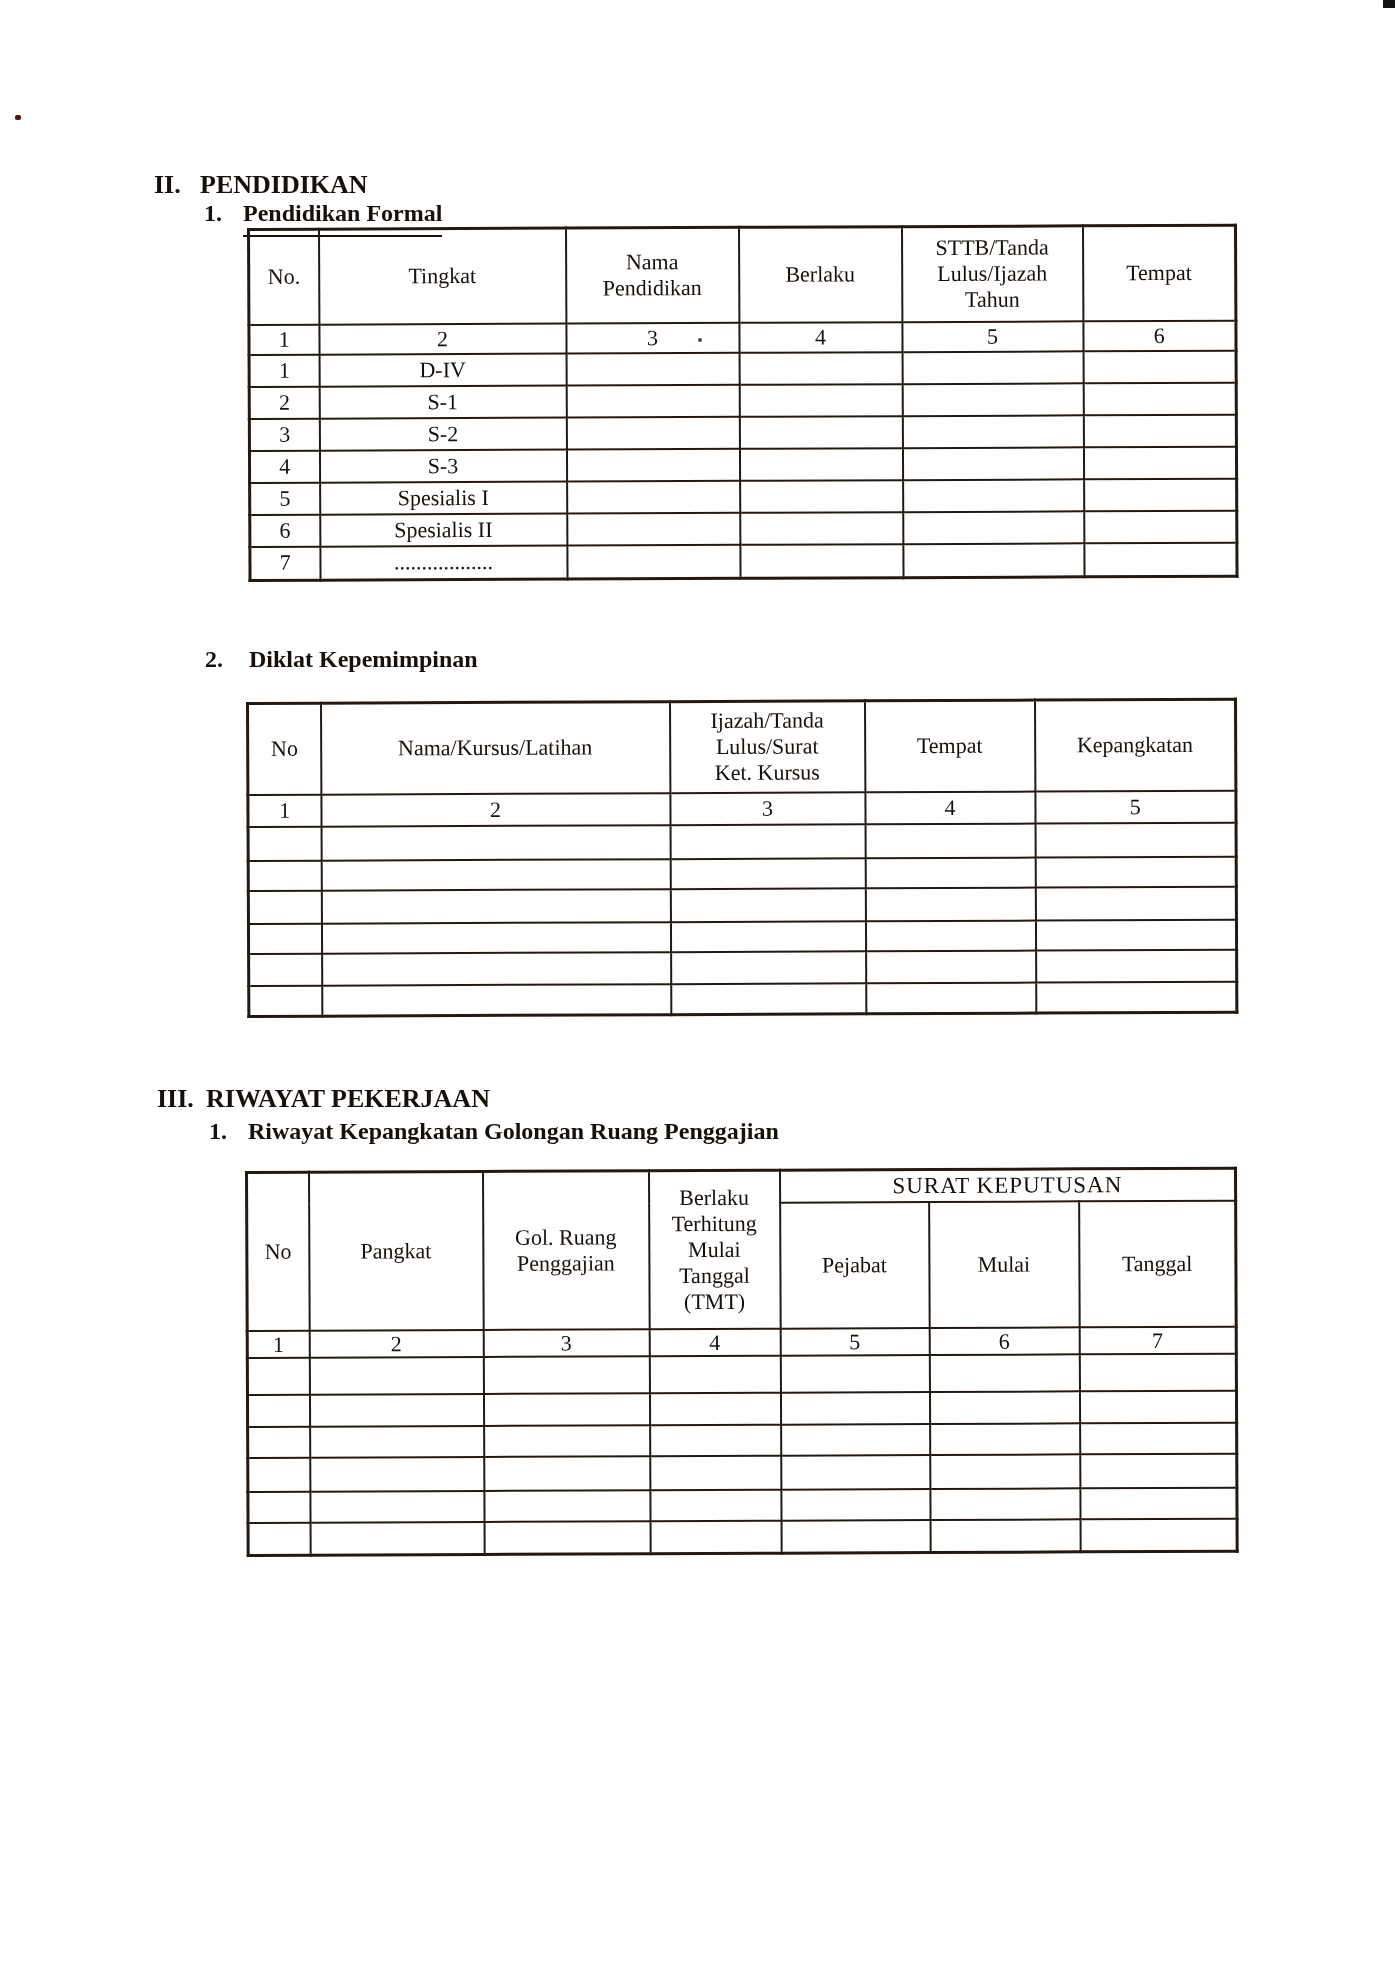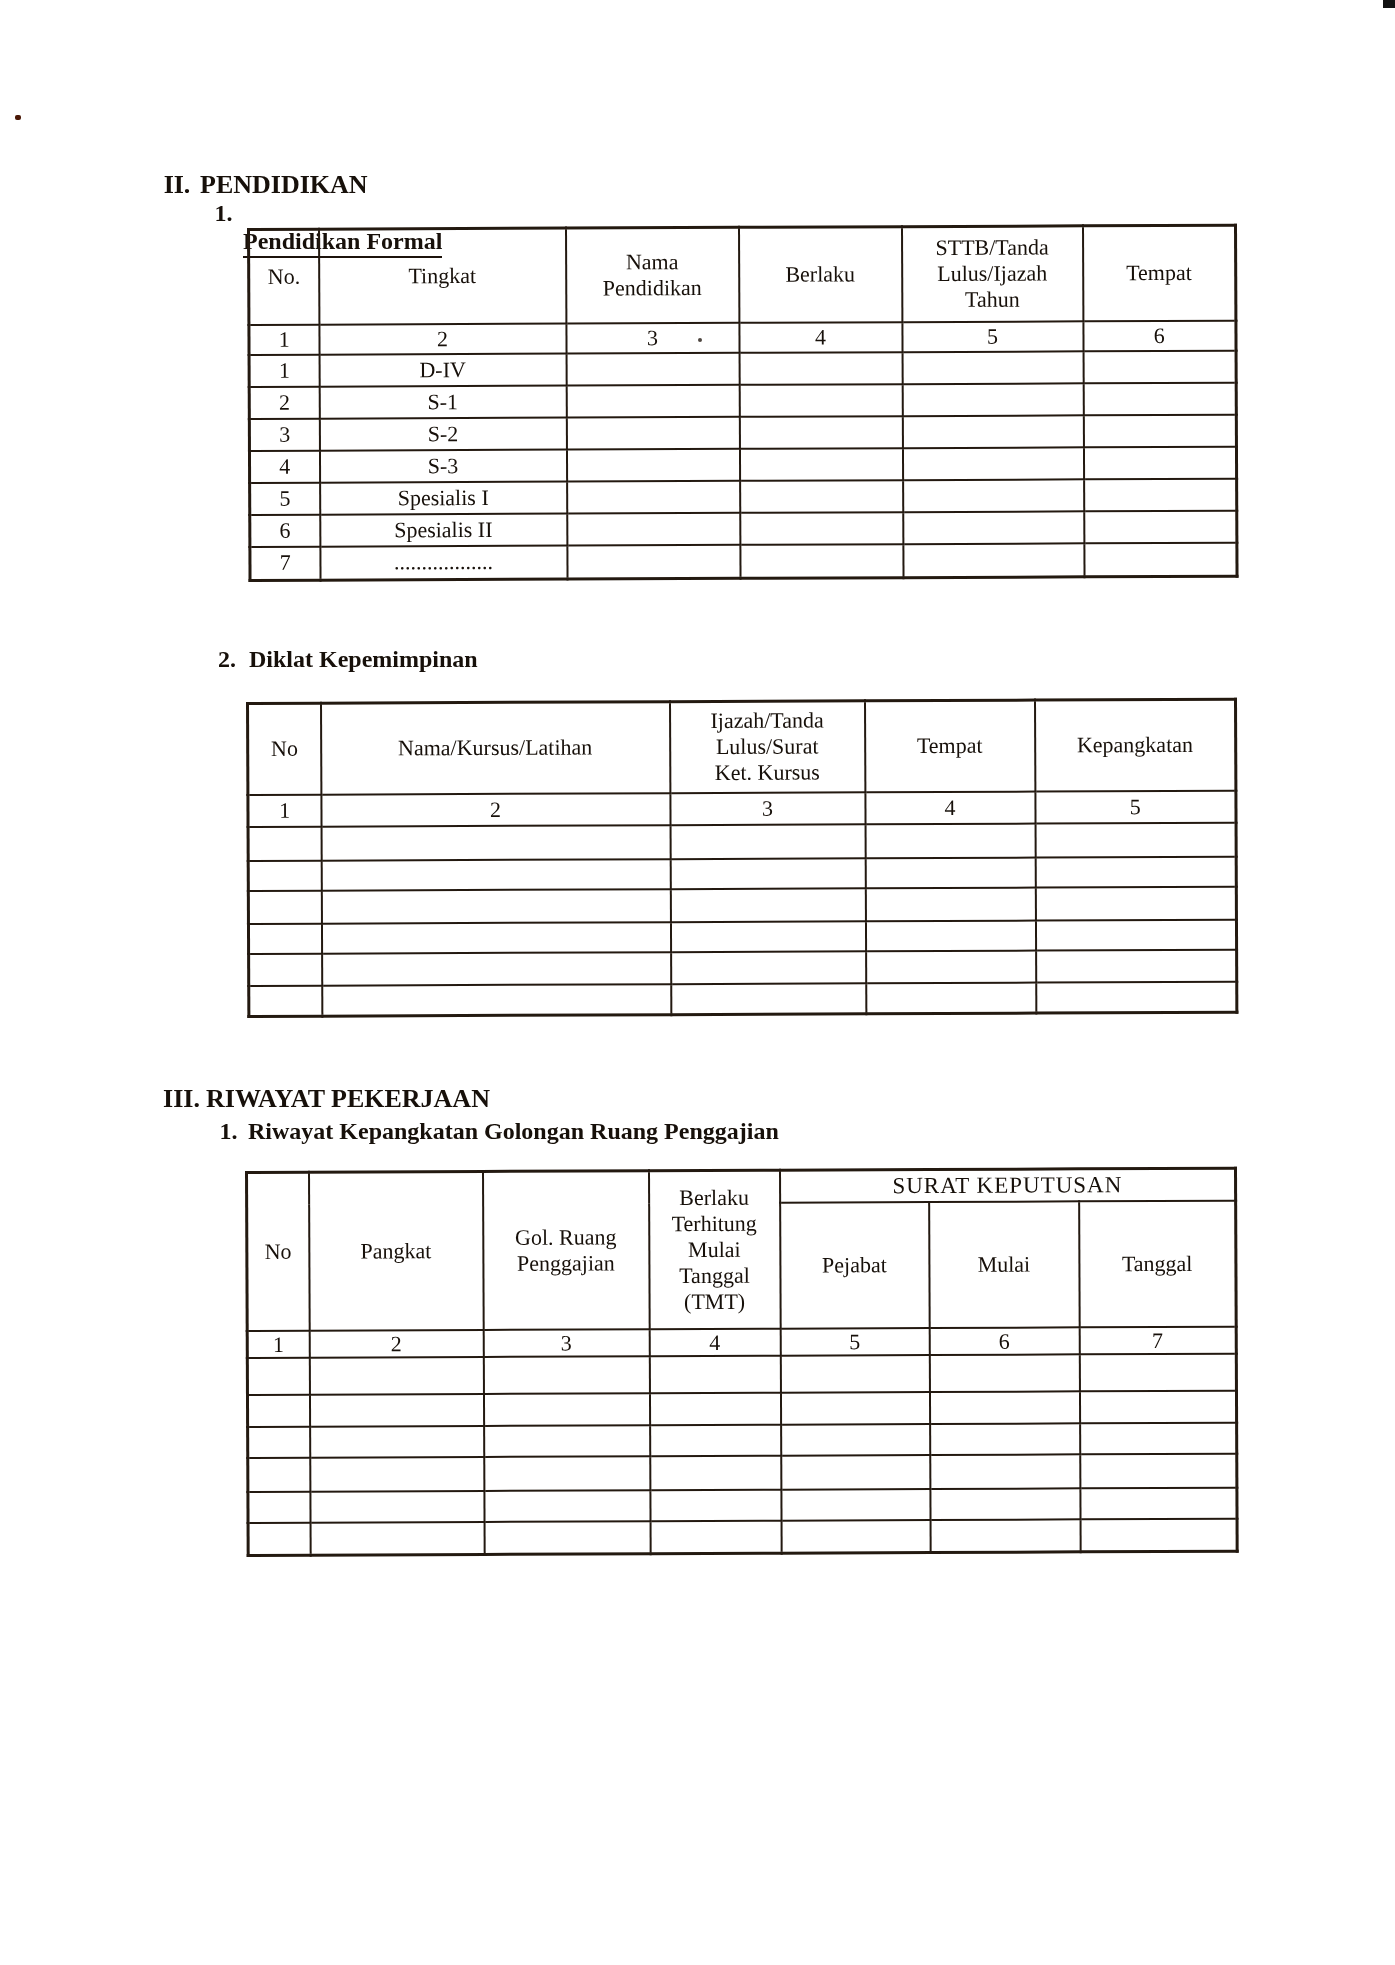--- a/index.html
+++ b/index.html
@@ -5,22 +5,22 @@
   html,body { margin:0; padding:0; background:#e8e8e8; }
   .page {
     position:relative; width:1395px; height:1965px; margin:0 auto;
     background:#ffffff; overflow:hidden;
     font-family:"Liberation Serif","DejaVu Serif",serif;
     color:#17100a;
   }
   .heading { position:absolute; display:flex; font-weight:bold; white-space:nowrap; }
   .h-main { font-size:26px; }
   .h-sub  { font-size:24px; }
-  .heading .num { display:inline-block;text-align:center; }
-  .underlined { border-bottom:2px solid #1c130c; padding-bottom:1px;margin-top:28px; }
+  .heading .num { display:inline-block; }
+  .underlined { border-bottom:2px solid #1c130c; padding-bottom:8px; }
 
   table.t {
     position:absolute; border-collapse:collapse; table-layout:fixed;
     font-size:22px; color:#17100a;
     transform:rotate(-0.25deg); transform-origin:left top;
   }
   .t th, .t td {
     border:2px solid #231910; padding:0; margin:0;
     text-align:center; vertical-align:middle;
     font-weight:normal; line-height:1.18; overflow:hidden;

